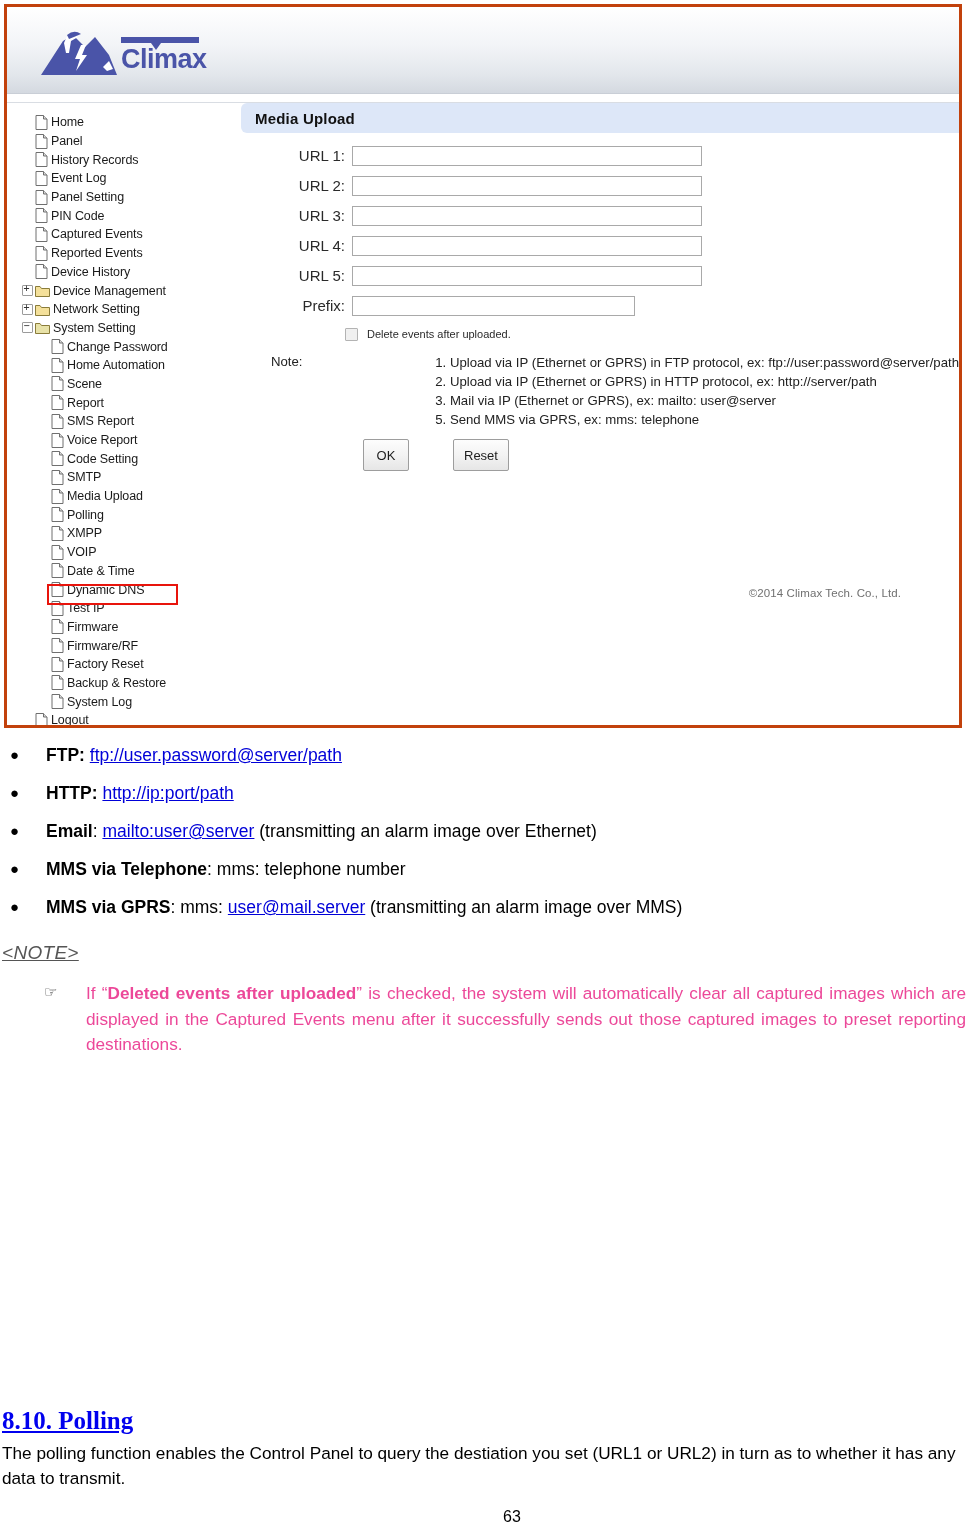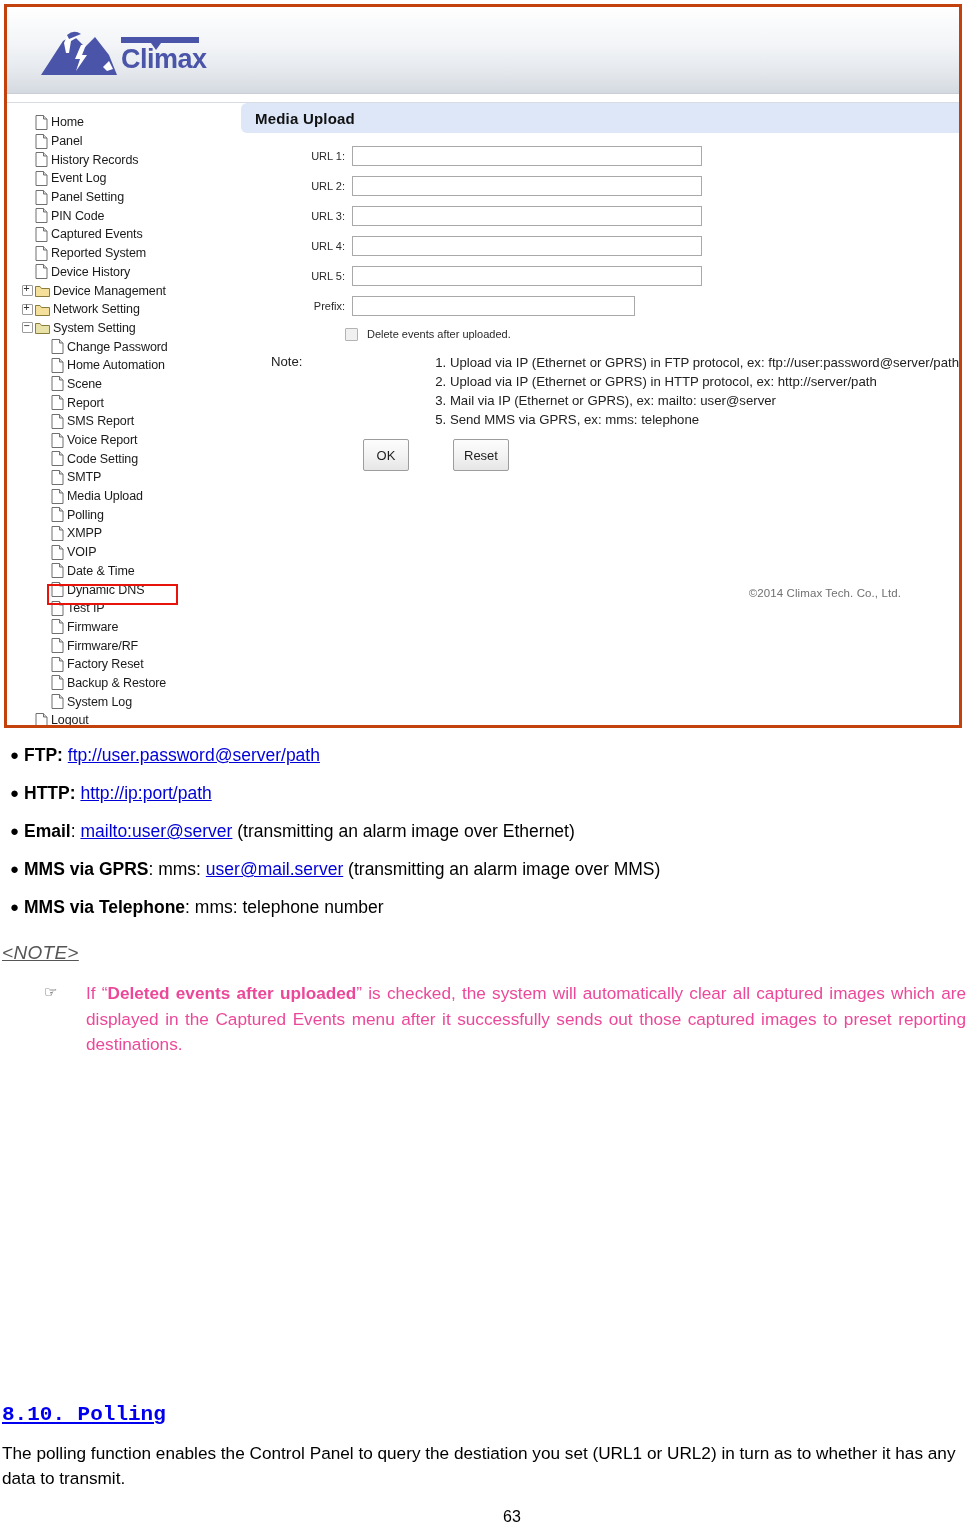--- a/index.html
+++ b/index.html
@@ -171,21 +171,21 @@
   .form-row {
     display: flex;
     align-items: center;
     height: 27px;
     margin-bottom: 3px;
   }
   .form-label {
     width: 110px;
     text-align: right;
     padding-right: 7px;
-    font-size: 11px;
+    font-size: 15px;
     color: #2a2a2a;
     font-family: "Liberation Sans", sans-serif;
   }
   .form-input {
     height: 20px;
     border: 1px solid #a9a9a9;
     background: #ffffff;
     box-sizing: border-box;
     font-size: 12px;
     font-family: "Liberation Sans", sans-serif;
@@ -282,21 +282,21 @@
     top: 736px;
     width: 968px;
   }
   .bullet-list {
     margin: 0;
     padding: 0;
     list-style: none;
   }
   .bullet-item {
     position: relative;
-    padding-left: 24px;
+    padding-left: 46px;
     font-size: 17.5px;
     line-height: 38px;
     color: #000;
     font-family: "Liberation Sans", sans-serif;
   }
   .bullet-item::before {
     content: "\25CF";
     position: absolute;
     left: 10px;
     top: 0;
@@ -338,25 +338,25 @@
     text-align: justify;
     width: 880px;
     color: #ec4899;
   }
   #note-para b { font-weight: bold; }
 
   #section-heading {
     position: absolute;
     left: 2px;
     top: 1386px;
-    font-size: 21px;
+    font-size: 25px;
     font-weight: bold;
     color: #0000ee;
     text-decoration: underline;
-    font-family: Liberation Mono, monospace;
+    font-family: Liberation Serif, serif;
   }
   #section-para {
     position: absolute;
     left: 2px;
     top: 1424px;
     width: 960px;
     font-size: 17.2px;
     line-height: 25px;
     color: #000;
   }
@@ -473,21 +473,21 @@
           <span class="tree-label">Captured Events</span>
         </div>
         <div class="tree-row">
           <span class="tree-toggle empty"></span>
           <span class="icon-page">
             <svg width="13" height="15" viewBox="0 0 13 15">
               <path d="M1 0.5 H8.5 L12 4 V14.5 H1 Z" fill="#ffffff" stroke="#6f6f6f" stroke-width="1"></path>
               <path d="M8.5 0.5 V4 H12" fill="#d9d9d9" stroke="#6f6f6f" stroke-width="1"></path>
             </svg>
           </span>
-          <span class="tree-label">Reported System</span>
+          <span class="tree-label">Reported Events</span>
         </div>
         <div class="tree-row">
           <span class="tree-toggle empty"></span>
           <span class="icon-page">
             <svg width="13" height="15" viewBox="0 0 13 15">
               <path d="M1 0.5 H8.5 L12 4 V14.5 H1 Z" fill="#ffffff" stroke="#6f6f6f" stroke-width="1"></path>
               <path d="M8.5 0.5 V4 H12" fill="#d9d9d9" stroke="#6f6f6f" stroke-width="1"></path>
             </svg>
           </span>
           <span class="tree-label">Device History</span>
@@ -797,22 +797,22 @@
       <div id="copyright">©2014 Climax Tech. Co., Ltd.</div>
     </section>
   </div>
 </div>
 
 <div id="doc-body">
   <ul class="bullet-list" id="bullet-list">
       <li class="bullet-item"><b>FTP:</b> <a class="link" href="#">ftp://user.password@server/path</a></li>
       <li class="bullet-item"><b>HTTP:</b> <a class="link" href="#">http://ip:port/path</a></li>
       <li class="bullet-item"><b>Email</b><span>: </span><a class="link" href="#">mailto:user@server</a><span> (transmitting an alarm image over Ethernet)</span></li>
+      <li class="bullet-item"><b>MMS via Telephone</b><span>: </span><span>mms: telephone number</span></li>
       <li class="bullet-item"><b>MMS via GPRS</b><span>: </span><span>mms: </span><a class="link" href="#">user@mail.server</a><span> (transmitting an alarm image over MMS)</span></li>
-      <li class="bullet-item"><b>MMS via Telephone</b><span>: </span><span>mms: telephone number</span></li>
     </ul>
 
   <div id="note-heading">&lt;NOTE&gt;</div>
 
   <div id="note-para-wrap">
     <span id="note-hand">☞</span>
     <p id="note-para"><span>If “</span><b>Deleted events after uploaded</b><span>” is checked, the system will automatically clear all captured images which are displayed in the Captured Events menu after it successfully sends out those captured images to preset reporting destinations.</span></p>
   </div>
 </div>
 

